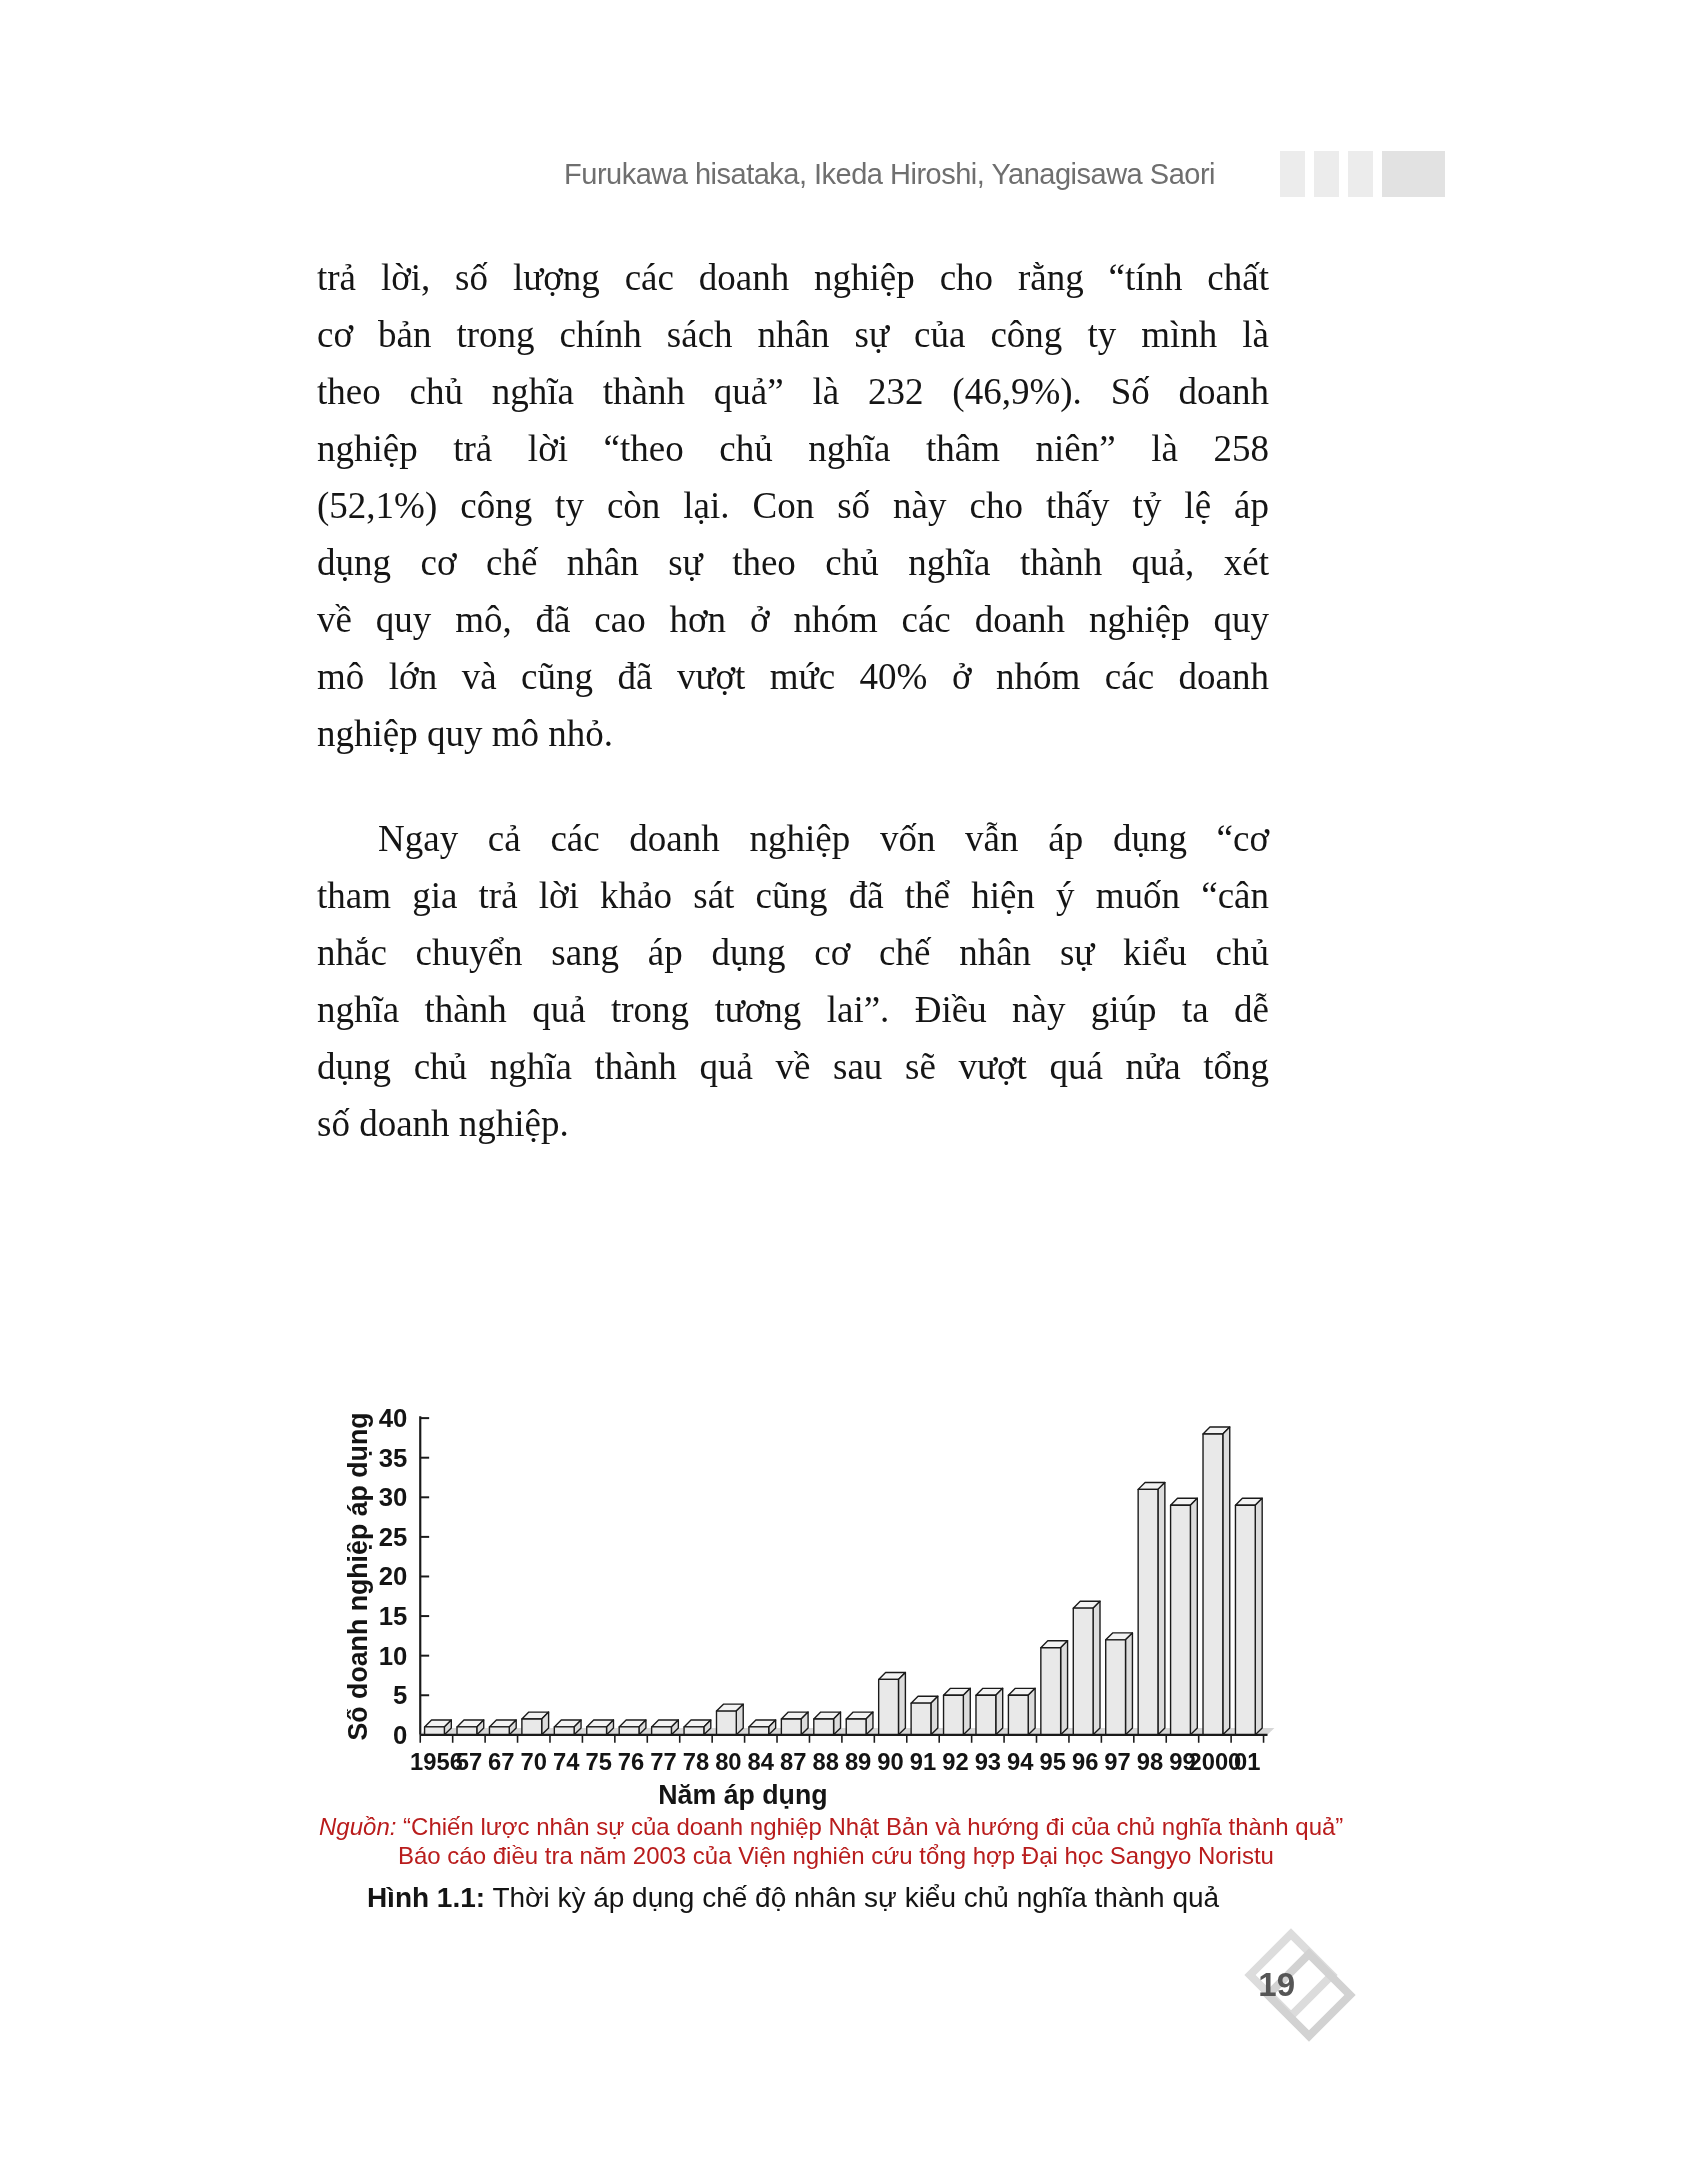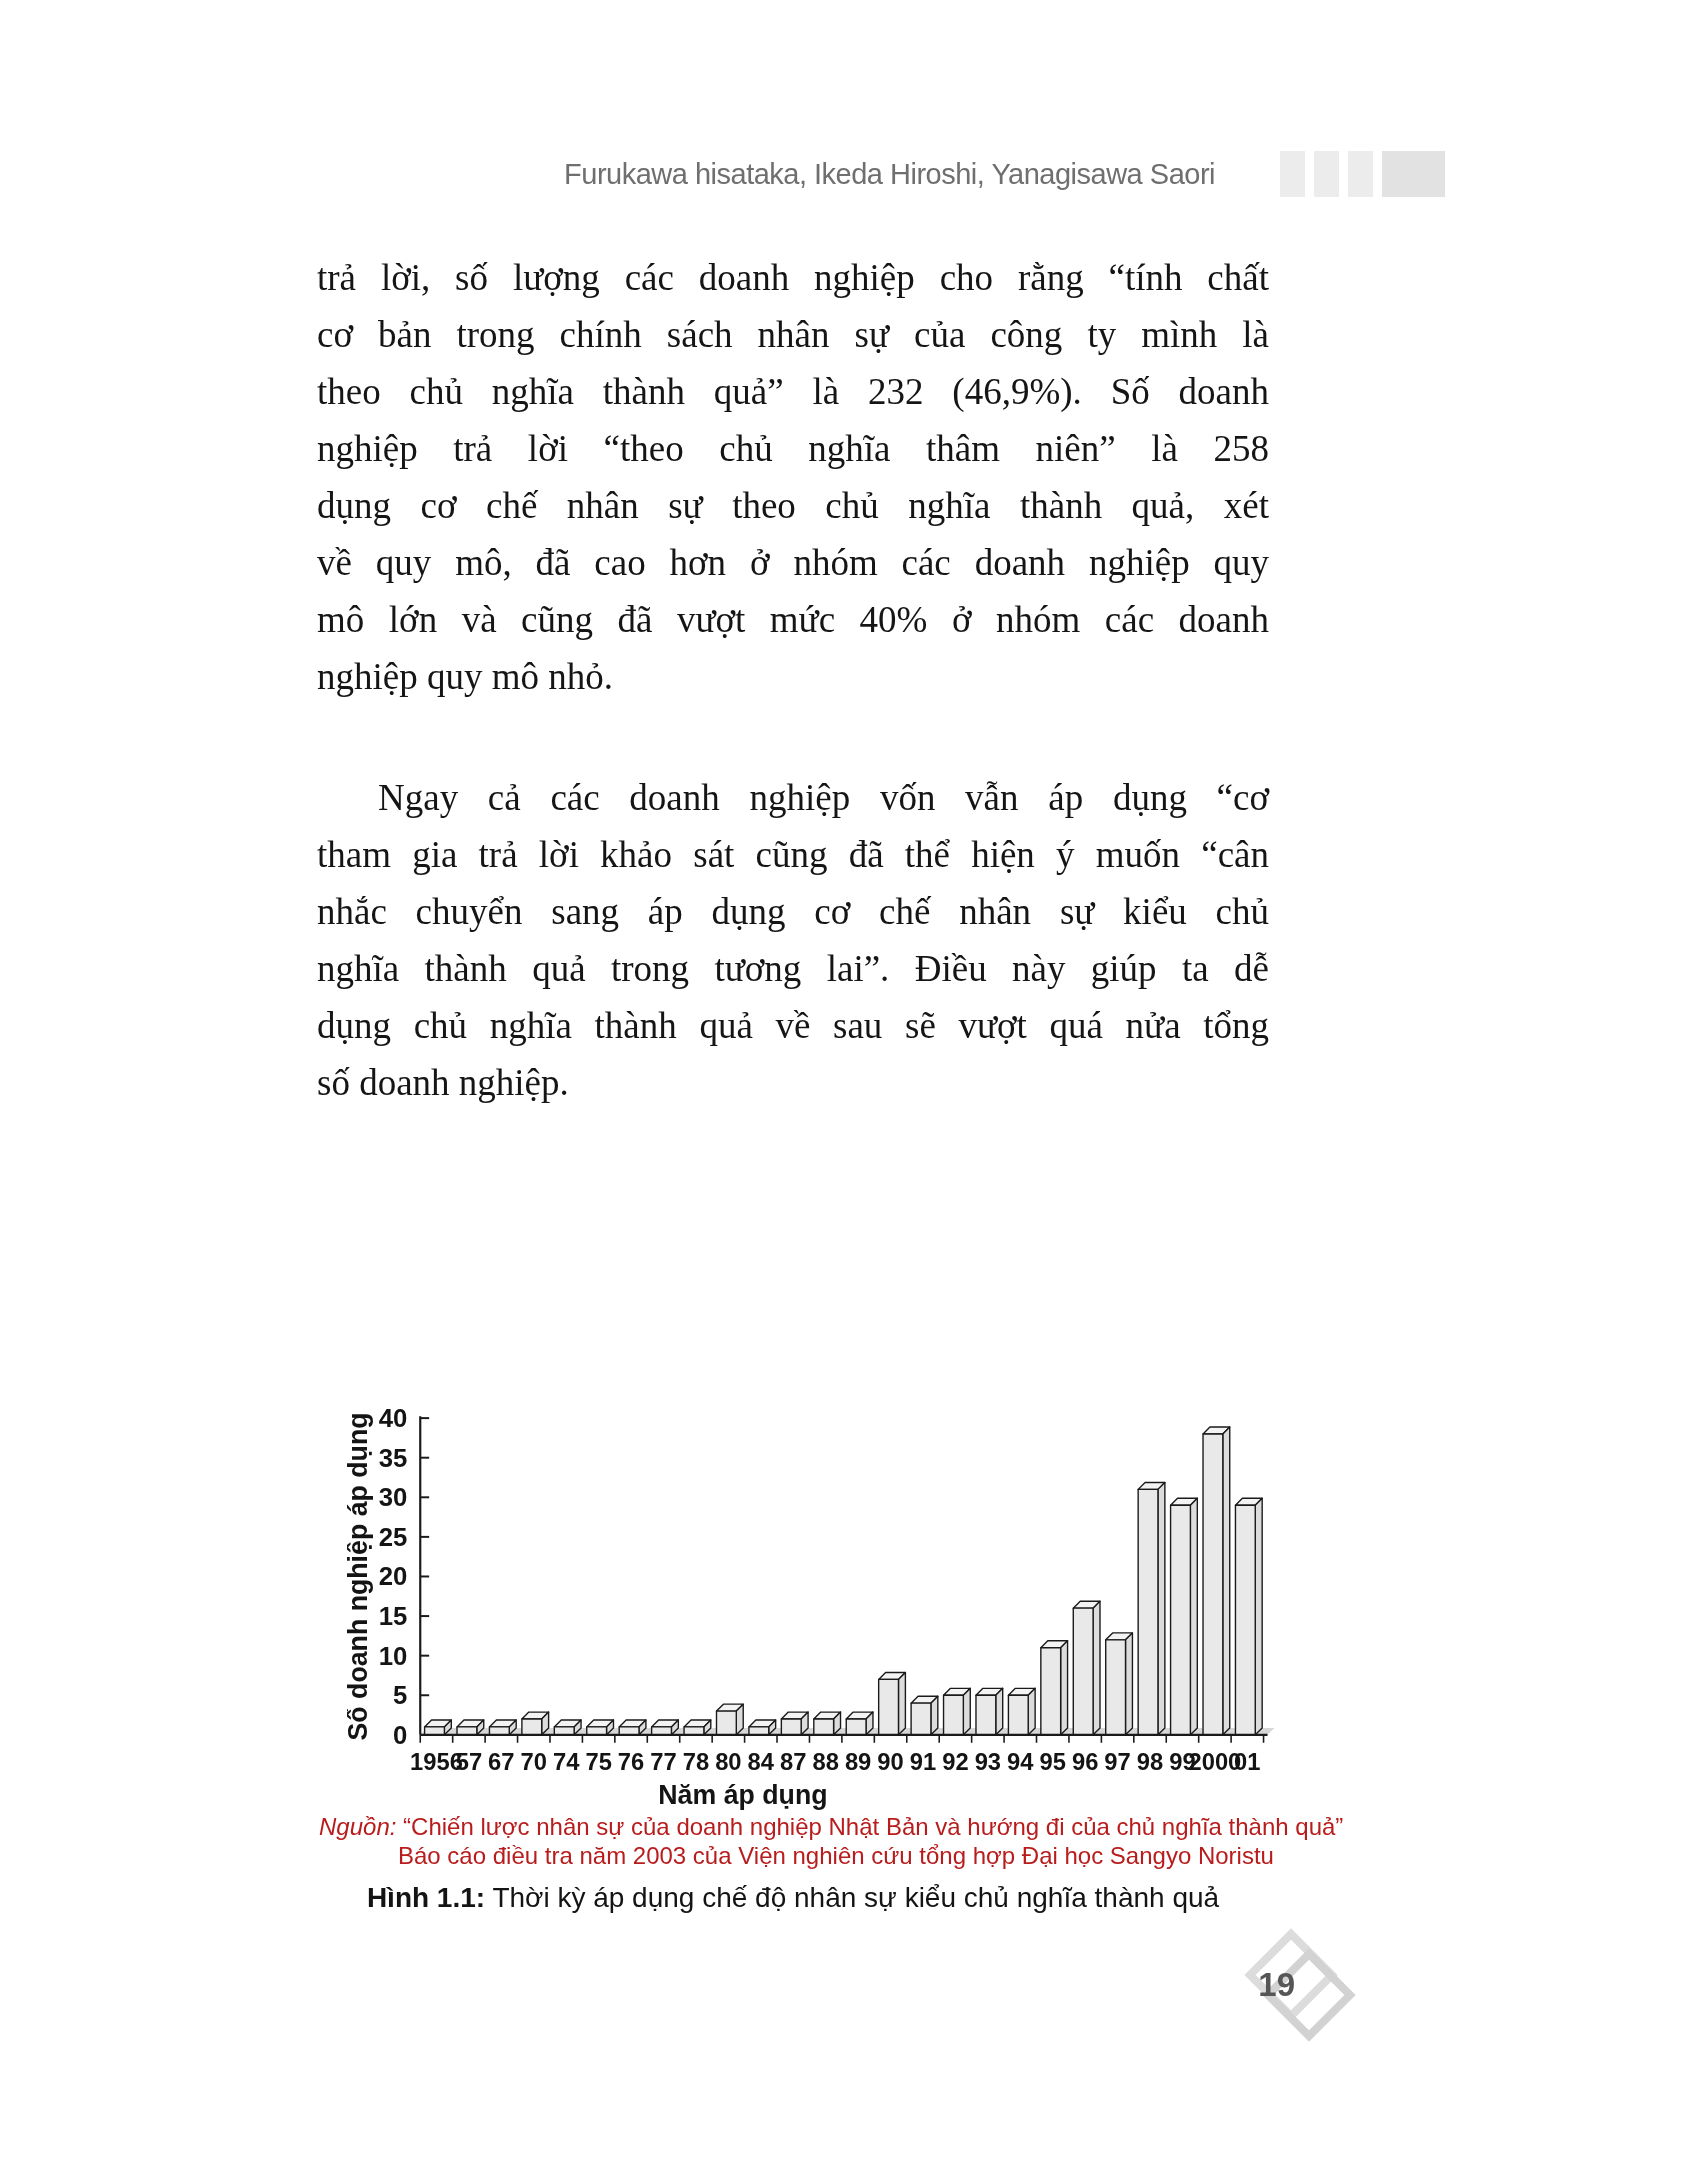--- a/index.html
+++ b/index.html
@@ -23,21 +23,21 @@
   .hb{height:46px; margin-left:9px;}
   .hb-s{width:25px; background:#ececec;}
   .hb-w{width:63px; background:#e2e2e2;}
   
   .bodytext{
     position:absolute; left:317px; top:249px; width:952px;
     font-family:"Liberation Serif", serif;
     font-size:37px; line-height:57px; color:#151515;
   }
   .para{margin:0;}
-  .para + .para{margin-top:64px;}
+  .para + .para{margin-top:48px;}
   .tline{text-align:justify; text-align-last:justify;}
   .tline-last{text-align-last:left;}
   .tline-indent{text-indent:61px;}
   
   .chartwrap{position:absolute; left:347px; top:1404px; width:970px; height:438px;}
   .chartwrap svg text{font-family:"Liberation Sans", sans-serif; fill:#141414;}
   
   .source{
     position:absolute; left:319px; top:1812px; width:980px;
     font-size:24px; line-height:29px; color:#b91c1c;
@@ -76,20 +76,21 @@
       <span class="hb hb-w"></span>
     </span>
   </div>
 
   <div class="bodytext">
     <div class="para">
         <div class="tline">trả lời, số lượng các doanh nghiệp cho rằng “tính chất</div>
         <div class="tline">cơ bản trong chính sách nhân sự của công ty mình là</div>
         <div class="tline">theo chủ nghĩa thành quả” là 232 (46,9%). Số doanh</div>
         <div class="tline">nghiệp trả lời “theo chủ nghĩa thâm niên” là 258</div>
+        <div class="tline">(52,1%) công ty còn lại. Con số này cho thấy tỷ lệ áp</div>
         <div class="tline">dụng cơ chế nhân sự theo chủ nghĩa thành quả, xét</div>
         <div class="tline">về quy mô, đã cao hơn ở nhóm các doanh nghiệp quy</div>
         <div class="tline">mô lớn và cũng đã vượt mức 40% ở nhóm các doanh</div>
         <div class="tline tline-last">nghiệp quy mô nhỏ.</div>
       </div>
     <div class="para">
         <div class="tline tline-indent">Ngay cả các doanh nghiệp vốn vẫn áp dụng “cơ</div>
         <div class="tline">tham gia trả lời khảo sát cũng đã thể hiện ý muốn “cân</div>
         <div class="tline">nhắc chuyển sang áp dụng cơ chế nhân sự kiểu chủ</div>
         <div class="tline">nghĩa thành quả trong tương lai”. Điều này giúp ta dễ</div>

